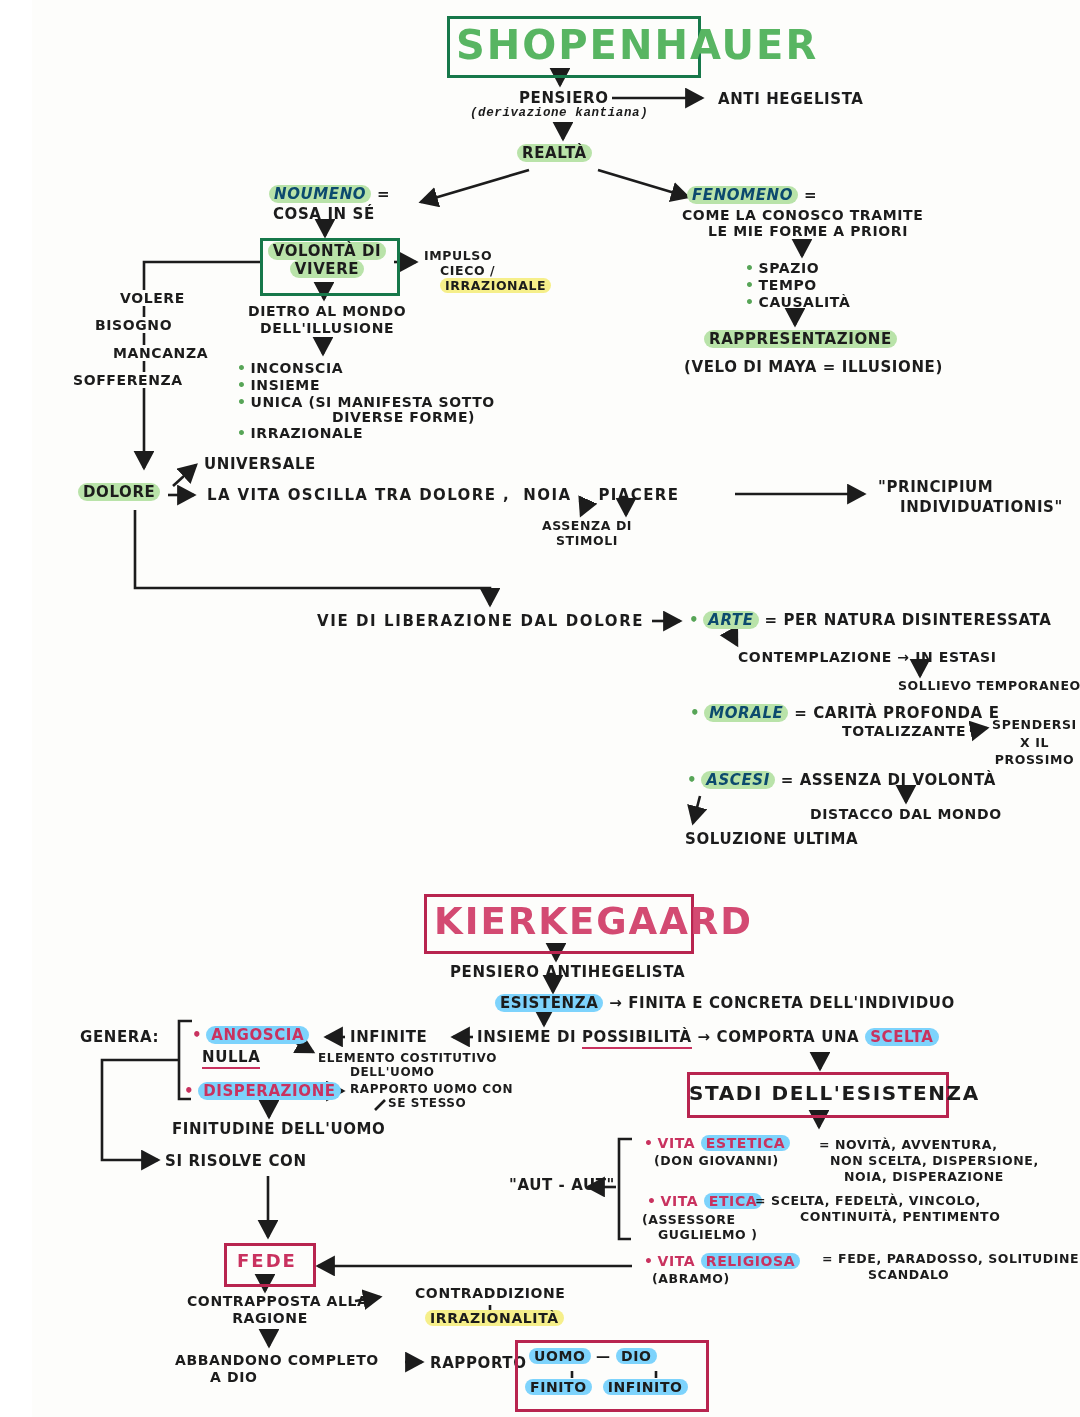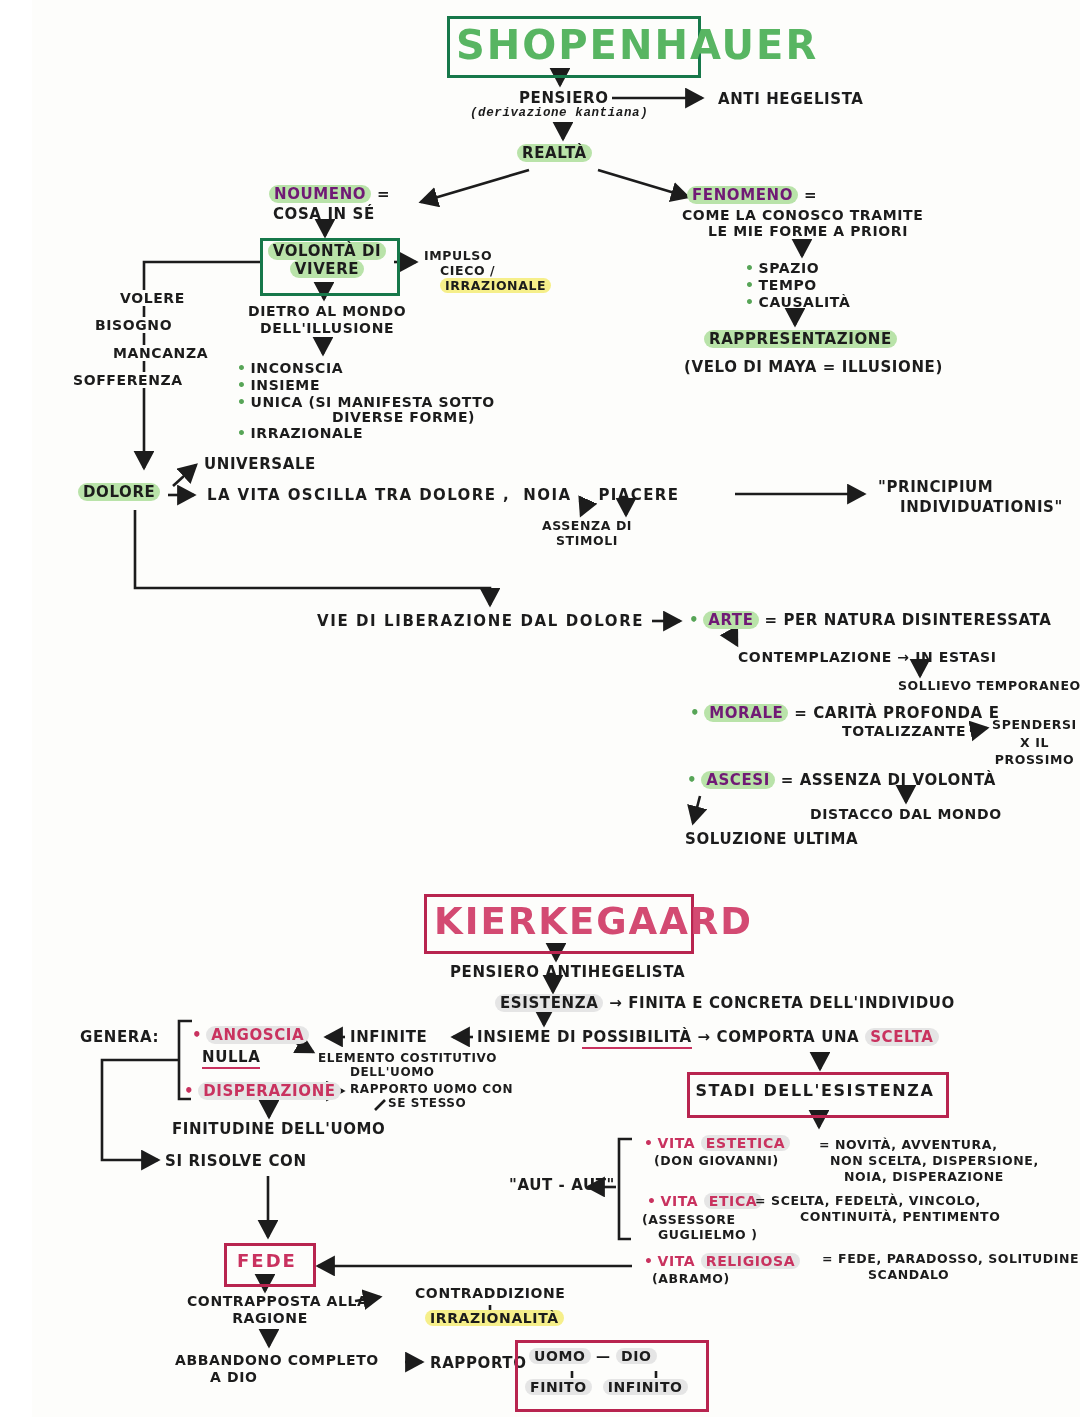--- a/index.html
+++ b/index.html
@@ -6,25 +6,25 @@
   #canvas{position:relative;width:1080px;height:1417px;background:#fdfdfb;overflow:hidden;
           font-family:"DejaVu Sans",sans-serif;margin-left:32px;}
   .t{position:absolute;font-weight:700;font-size:14px;line-height:1.2;color:#1c1c1c;
      letter-spacing:.6px;white-space:pre;}
   .lg{font-size:15px;}
   .sm{font-size:12.5px;}
   .xs{font-size:12px;}
   .ctr{text-align:center;}
   .title-g{font-size:40px;letter-spacing:2px;color:#58b562;}
   .title-p{font-size:37px;letter-spacing:2px;color:#d34a72;}
-  .ink-g{color:#701a75;}
+  .ink-g{color:#0c4a6e;font-style:italic;}
   .ink-p{color:#c9325f;}
   .hl-g{background:#b9e3a9;border-radius:9px;padding:0 5px;}
   .hl-y{background:#f6ef8a;border-radius:8px;padding:0 5px;}
-  .hl-p{background:#e5e5e5;border-radius:9px;padding:0 5px;}
+  .hl-p{background:#7dd3fc;border-radius:9px;padding:0 5px;}
   .ul-p{border-bottom:2.5px solid #c9325f;padding-bottom:1px;}
   .box-g{position:absolute;border:3.5px solid #17784a;background:transparent;}
   .box-p{position:absolute;border:3px solid #b8244f;background:transparent;}
   .mask{background:#fdfdfb;padding:0 3px;}
   .bul-g{color:#57a557;margin-right:4px;}
   .bul-p{color:#c9325f;margin-right:4px;}
   svg#wires{position:absolute;left:0;top:0;pointer-events:none;}
   .arrow-ch{font-weight:700;}
 </style>
 </head>
@@ -191,21 +191,21 @@
 
   <div class="t" style="left:143px;top:1352px;">ABBANDONO COMPLETO</div>
   <div class="t" style="left:178px;top:1369px;">A DIO</div>
   <div class="t lg" style="left:398px;top:1354px;">RAPPORTO</div>
 
   <div class="box-p" style="left:483px;top:1340px;width:188px;height:66px;"></div>
   <div class="t" style="left:497px;top:1348px;"><span class="hl-p">UOMO</span> <span>—</span> <span class="hl-p">DIO</span></div>
   <div class="t" style="left:493px;top:1379px;"><span class="hl-p">FINITO</span>  <span class="hl-p">INFINITO</span></div>
 
   <div class="box-p" style="left:655px;top:1072px;width:256px;height:40px;"></div>
-  <div class="t ctr" style="left:657px;top:1081px;width:252px;font-size:16px;letter-spacing:1.6px;">STADI DELL'ESISTENZA</div>
+  <div class="t ctr" style="left:657px;top:1081px;width:252px;font-size:20px;letter-spacing:1.6px;text-align:right;">STADI DELL'ESISTENZA</div>
 
   <div class="t lg" style="left:477px;top:1176px;">"AUT - AUT"</div>
 
   <div class="t" style="left:612px;top:1135px;"><span class="bul-p">•</span><span class="ink-p">VITA </span><span class="hl-p ink-p">ESTETICA</span></div>
   <div class="t sm" style="left:622px;top:1153px;">(DON GIOVANNI)</div>
   <div class="t sm" style="left:787px;top:1137px;">= NOVITÀ, AVVENTURA,</div>
   <div class="t sm" style="left:798px;top:1153px;">NON SCELTA, DISPERSIONE,</div>
   <div class="t sm" style="left:812px;top:1169px;">NOIA, DISPERAZIONE</div>
 
   <div class="t" style="left:615px;top:1193px;"><span class="bul-p">•</span><span class="ink-p">VITA </span><span class="hl-p ink-p">ETICA</span></div>

